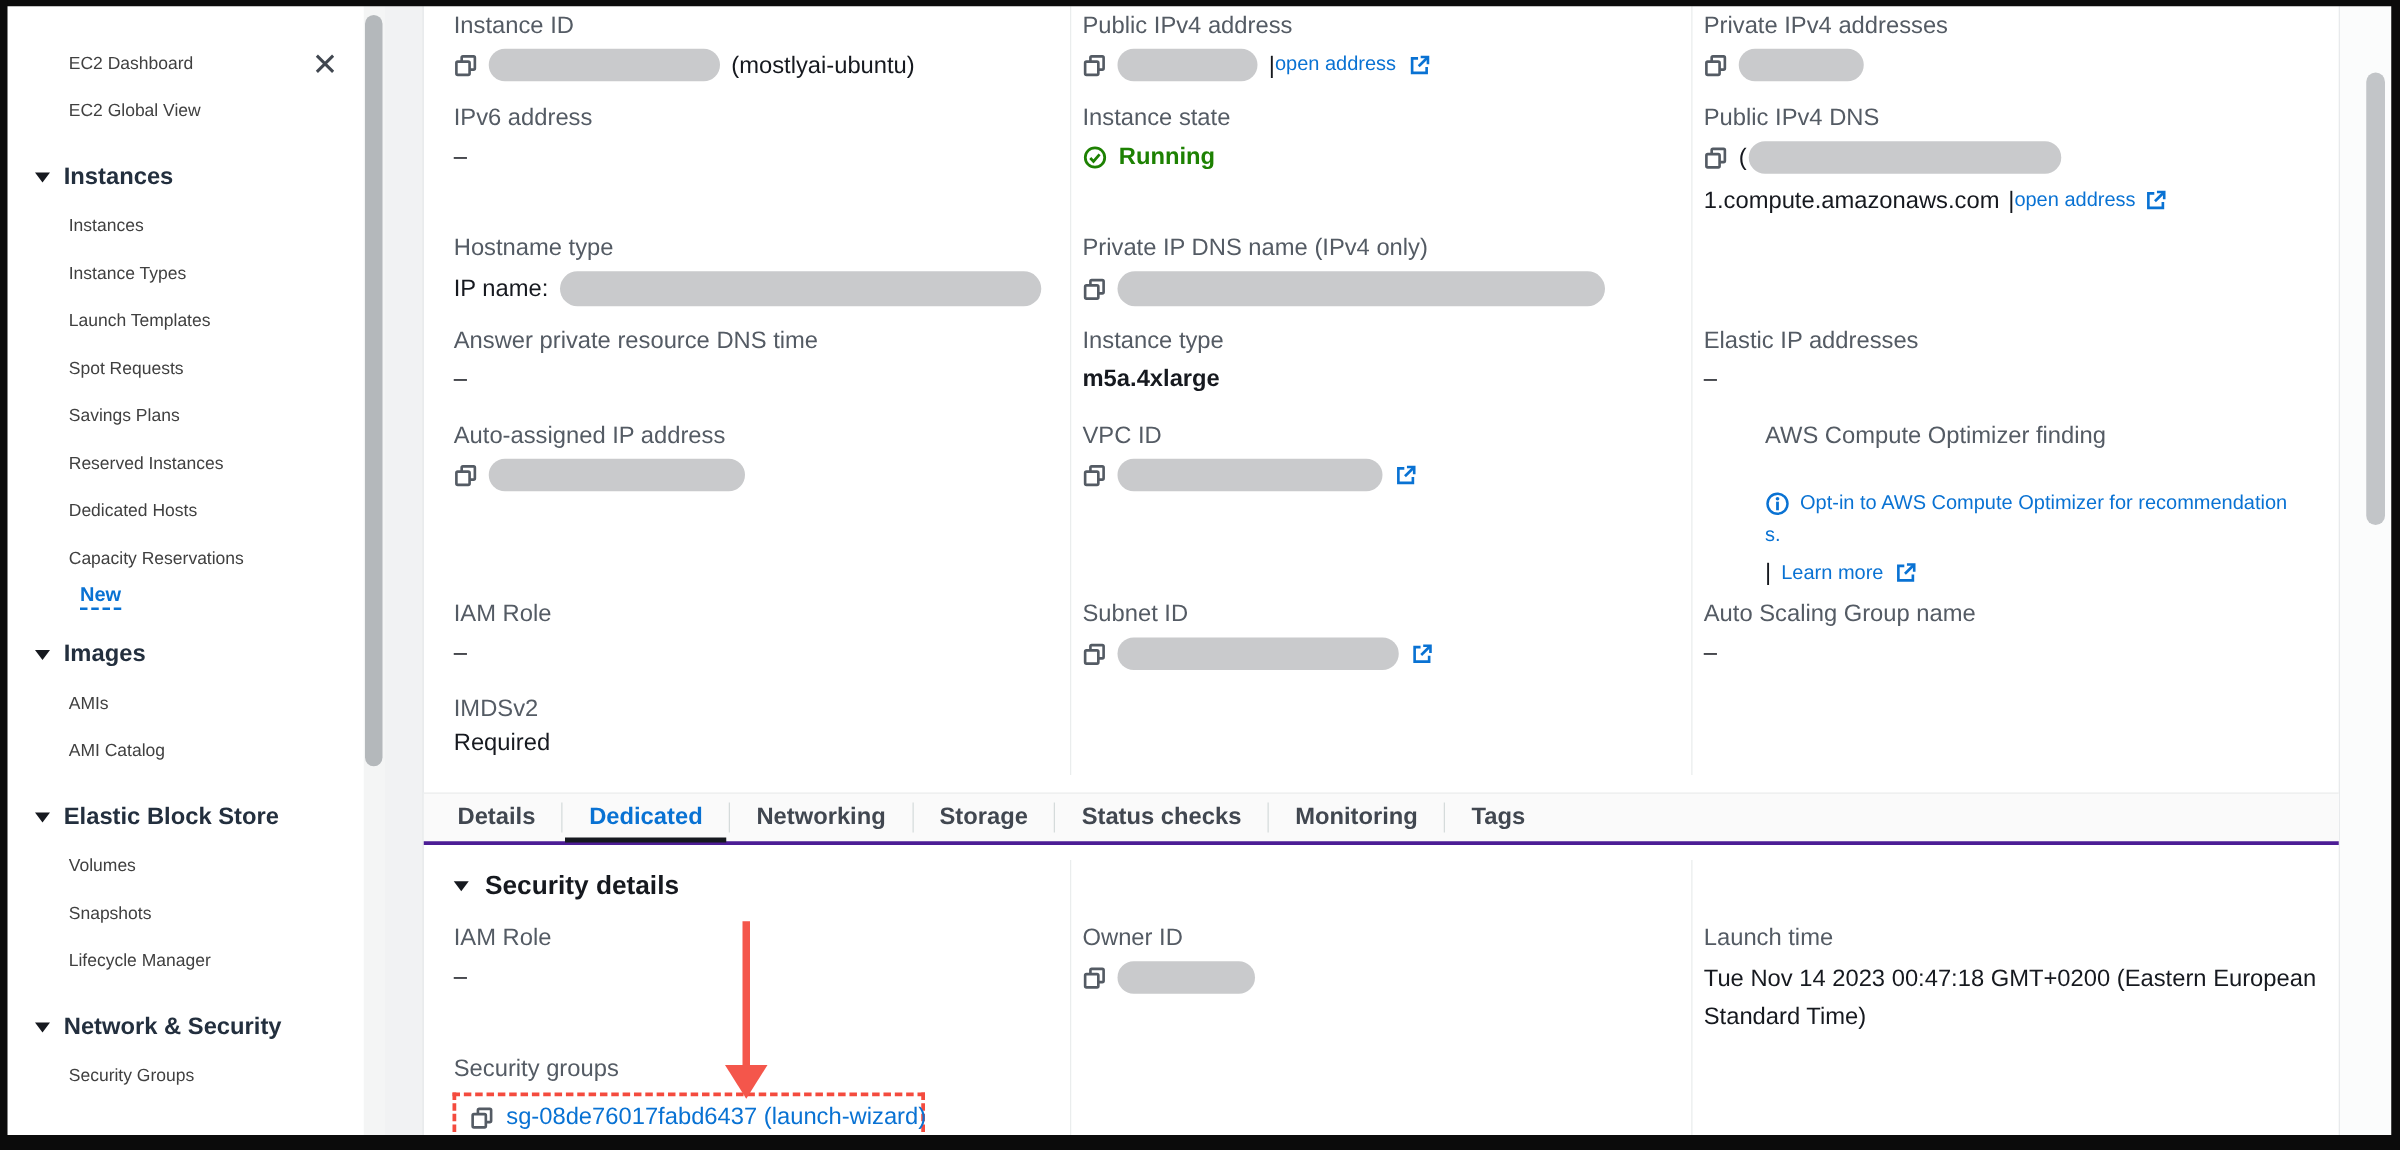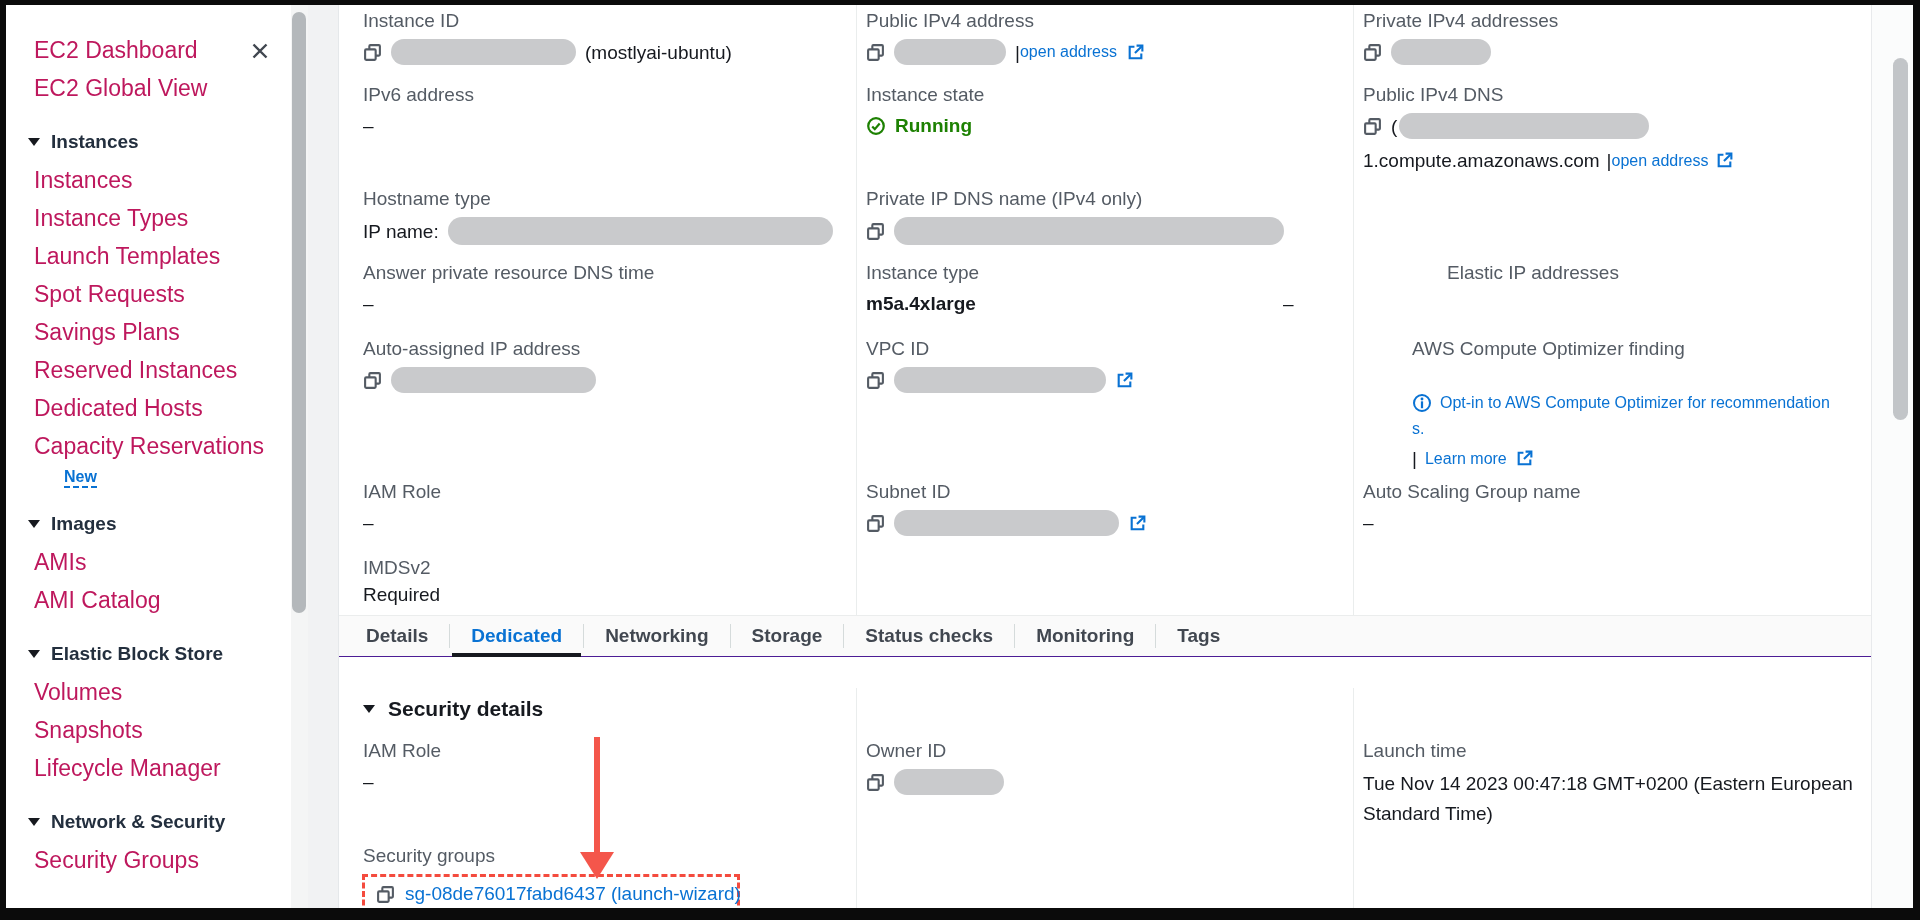--- a/index.html
+++ b/index.html
@@ -10,21 +10,21 @@
   
   .frame{position:absolute;background:#0b0b0b;z-index:60;}
   #frame-top{left:0;top:0;width:1920px;height:5px;}
   #frame-left{left:0;top:0;width:6px;height:920px;}
   #frame-right{left:1913px;top:0;width:7px;height:920px;}
   #frame-bottom{left:0;top:908px;width:1920px;height:12px;}
 
   
   #sidebar{position:absolute;left:6px;top:5px;width:284px;height:903px;background:#fff;overflow:hidden;}
   .sb-inner{padding-top:26px;}
-  .sb-item{height:38px;line-height:38px;padding-left:28px;font-size:23px;color:#be185d;white-space:nowrap;cursor:pointer;}
+  .sb-item{height:38px;line-height:38px;padding-left:49px;font-size:14px;color:#404040;white-space:nowrap;cursor:pointer;}
   .sb-header{height:38px;line-height:38px;padding-left:45px;font-size:19px;font-weight:bold;color:#232f3e;position:relative;margin-top:16px;white-space:nowrap;cursor:pointer;}
   .tri{position:absolute;left:22px;top:15px;width:0;height:0;border-left:6px solid transparent;border-right:6px solid transparent;border-top:8px solid #16191f;}
   .sb-new{height:24px;line-height:24px;padding-left:58px;}
   .sb-new span{font-size:16px;font-weight:bold;color:#0972d3;border-bottom:2px dashed #0972d3;padding-bottom:1px;cursor:pointer;}
   #sb-close{position:absolute;left:243px;top:35px;width:22px;height:22px;cursor:pointer;}
   #sb-scroll-track{position:absolute;left:291px;top:5px;width:17px;height:903px;background:#f4f5f5;}
   #sb-scroll-thumb{position:absolute;left:292px;top:12px;width:14px;height:601px;background:#b4b8bb;border-radius:8px;}
   #gutter{position:absolute;left:308px;top:5px;width:31px;height:903px;background:#f1f2f3;border-right:1px solid #e5e8ea;box-sizing:border-box;}
 
   
@@ -33,22 +33,22 @@
   .field{position:absolute;}
   .vrow{display:flex;align-items:center;gap:9px;margin-top:6px;}
   .blob{background:#c9cacc;border-radius:13px;height:26px;display:inline-block;flex:none;}
   .link{color:#0972d3;cursor:pointer;white-space:nowrap;}
   .green{color:#1d8102;font-weight:bold;}
   .divider-v{position:absolute;width:1px;background:#eaeded;}
   .icon{display:inline-flex;flex:none;align-items:center;}
   .nogap{display:inline-flex;align-items:center;}
 
   
-  #tabbar{position:absolute;left:339px;top:615px;width:1532px;height:42px;background:#fafafa;
-    border-top:1px solid #ebeded;border-bottom:1px solid #4c1d95;display:flex;align-items:stretch;
+  #tabbar{position:absolute;left:339px;top:634px;width:1532px;height:42px;background:#fafafa;
+    border-top:1px solid #ebeded;border-bottom:3px solid #4c1d95;display:flex;align-items:stretch;
     padding-left:6px;box-sizing:border-box;z-index:5;}
   .tab{display:flex;align-items:center;padding:0 21px;font-size:19px;font-weight:bold;color:#414750;position:relative;cursor:pointer;white-space:nowrap;}
   .tab.active{color:#0972d3;}
   .tab.active::after{content:"";position:absolute;left:2px;right:2px;bottom:-1px;height:4px;background:#16191f;}
   .tab-sep{width:1px;height:24px;background:#d5dbdb;align-self:center;flex:none;}
 
   
   #sec-header{position:absolute;left:363px;top:697px;display:flex;align-items:center;gap:13px;font-size:21px;font-weight:bold;color:#16191f;cursor:pointer;}
   #sec-header .tri2{width:0;height:0;border-left:6px solid transparent;border-right:6px solid transparent;border-top:8px solid #16191f;}
 
@@ -306,21 +306,21 @@
       </span>
       <span class="icon">
         <svg width="19" height="19" viewBox="0 0 18 18">
             <path d="M14.5 10v4.5H3.5V3.5H8" fill="none" stroke="#0972d3" stroke-width="2"></path>
             <path d="M10 2.5h5.5V8" fill="none" stroke="#0972d3" stroke-width="2"></path>
             <path d="M15 3l-6.5 6.5" stroke="#0972d3" stroke-width="2"></path>
           </svg>
       </span>
     </div>
   </div>
-  <div class="field" style="left:1283px;top:260px;width:500px;text-align:center;">
+  <div class="field" style="left:1363px;top:260px;width:500px;">
     <div class="label">Elastic IP addresses</div>
     <div class="vrow">
         <span class="value">–</span>
       </div>
   </div>
   <div class="field" style="left:1412px;top:336px;width:510px;">
     <div class="label">AWS Compute Optimizer finding</div>
     <div class="vrow" style="gap:8px;margin-top:32px;">
       <span class="icon">
         <svg width="20" height="20" viewBox="0 0 18 18">

